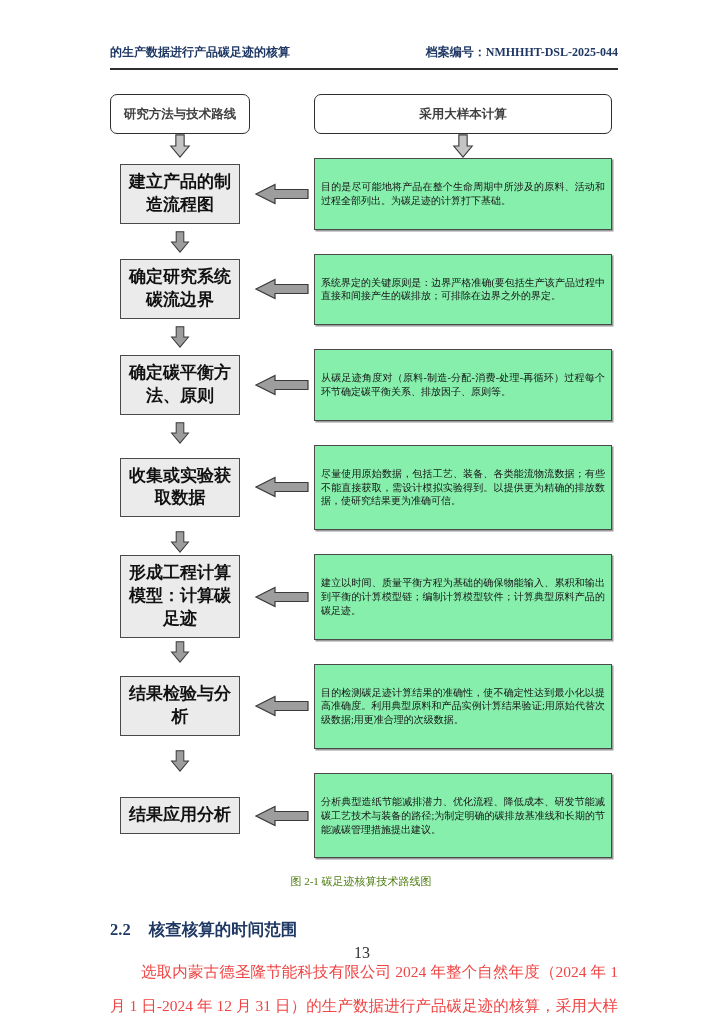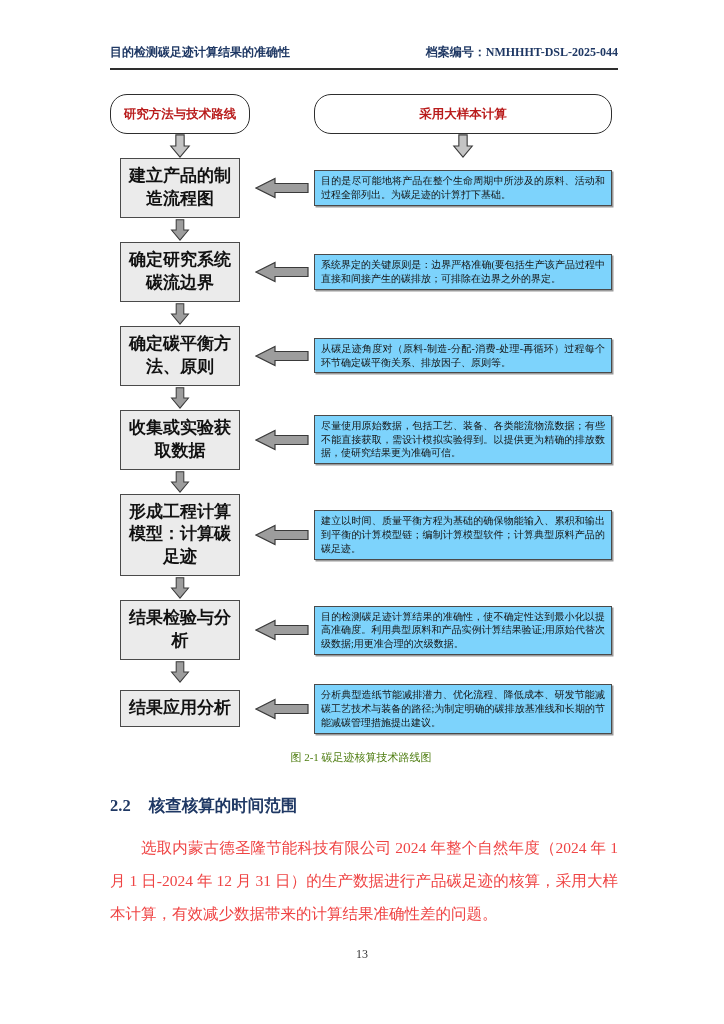--- a/index.html
+++ b/index.html
@@ -16,62 +16,62 @@
     padding-bottom:7px; border-bottom:2px solid #2e2e2e;
   }
   
   .flowchart { margin:24px 0 0 110px; width:502px; }
   .flow-row { display:flex; align-items:center; }
   .col-left  { width:140px; display:flex; justify-content:center; align-items:center; }
   .col-arrow { width:64px;  display:flex; justify-content:center; align-items:center; }
   .col-right { width:298px; display:flex; justify-content:center; align-items:center; }
   .connector-row { display:flex; height:24px; align-items:center; }
   .header-box {
-    border:1.6px solid #2e2e2e; border-radius:17px; background:#fff;
-    font-weight:bold; font-size:12.5px; color:#b91c1c; text-align:center;
+    border:1.6px solid #2e2e2e; border-radius:7px; background:#fff;
+    font-weight:bold; font-size:12.5px; color:#404040; text-align:center;
     display:flex; align-items:center; justify-content:center;
     height:40px; width:100%;
   }
   .step-box {
     width:120px; background:#ebebeb; border:1.1px solid #4a4a4a;
     font-weight:bold; font-size:17px; color:#111; text-align:center;
     padding:6px 4px; line-height:1.35;
   }
   .task-box {
-    width:100%; background:#7dd3fc; border:1.1px solid #4a4a4a;
+    width:100%; background:#86efac; border:1.1px solid #4a4a4a;
     box-shadow:1.5px 1.5px 0 #9a9a9a;
     font-size:10px; color:#141414; line-height:1.38;
-    padding:3px 6px; text-align:justify;
+    padding:21px 6px; text-align:justify;
   }
   .v-arrow, .h-arrow { display:block; }
   
   .caption {
     margin:16px 0 0 110px; width:502px; text-align:center;
     font-size:11px; color:#4d7c0f;
   }
   .section-heading {
     margin:30px 106px 0 110px; font-size:16.5px; font-weight:bold; color:#1f3864;
   }
   .section-heading .ht { margin-left:1.1em; }
   .body-par {
     margin:14px 106px 0 110px; font-size:15.5px; color:#ef4444;
     line-height:2.15; text-align:justify; text-indent:2em;
   }
   .footer {
     position:absolute; bottom:62px; left:0; width:100%;
-    text-align:center; font-size:12px; color:#333;
+    text-align:center; font-size:16px; color:#333;
   }
 </style>
 </head>
 <body>
 
 <div class="page">
 
   <div class="header">
-    <span>目的检测碳足迹计算结果的准确性</span>
+    <span>的生产数据进行产品碳足迹的核算</span>
     <span><span>档案编号：</span><span>NMHHHT-DSL-2025-044</span></span>
   </div>
 
   <div class="flowchart">
 
     <div class="flow-row">
       <div class="col-left">
         <div class="header-box">研究方法与技术路线</div>
       </div>
       <div class="col-arrow"></div>

